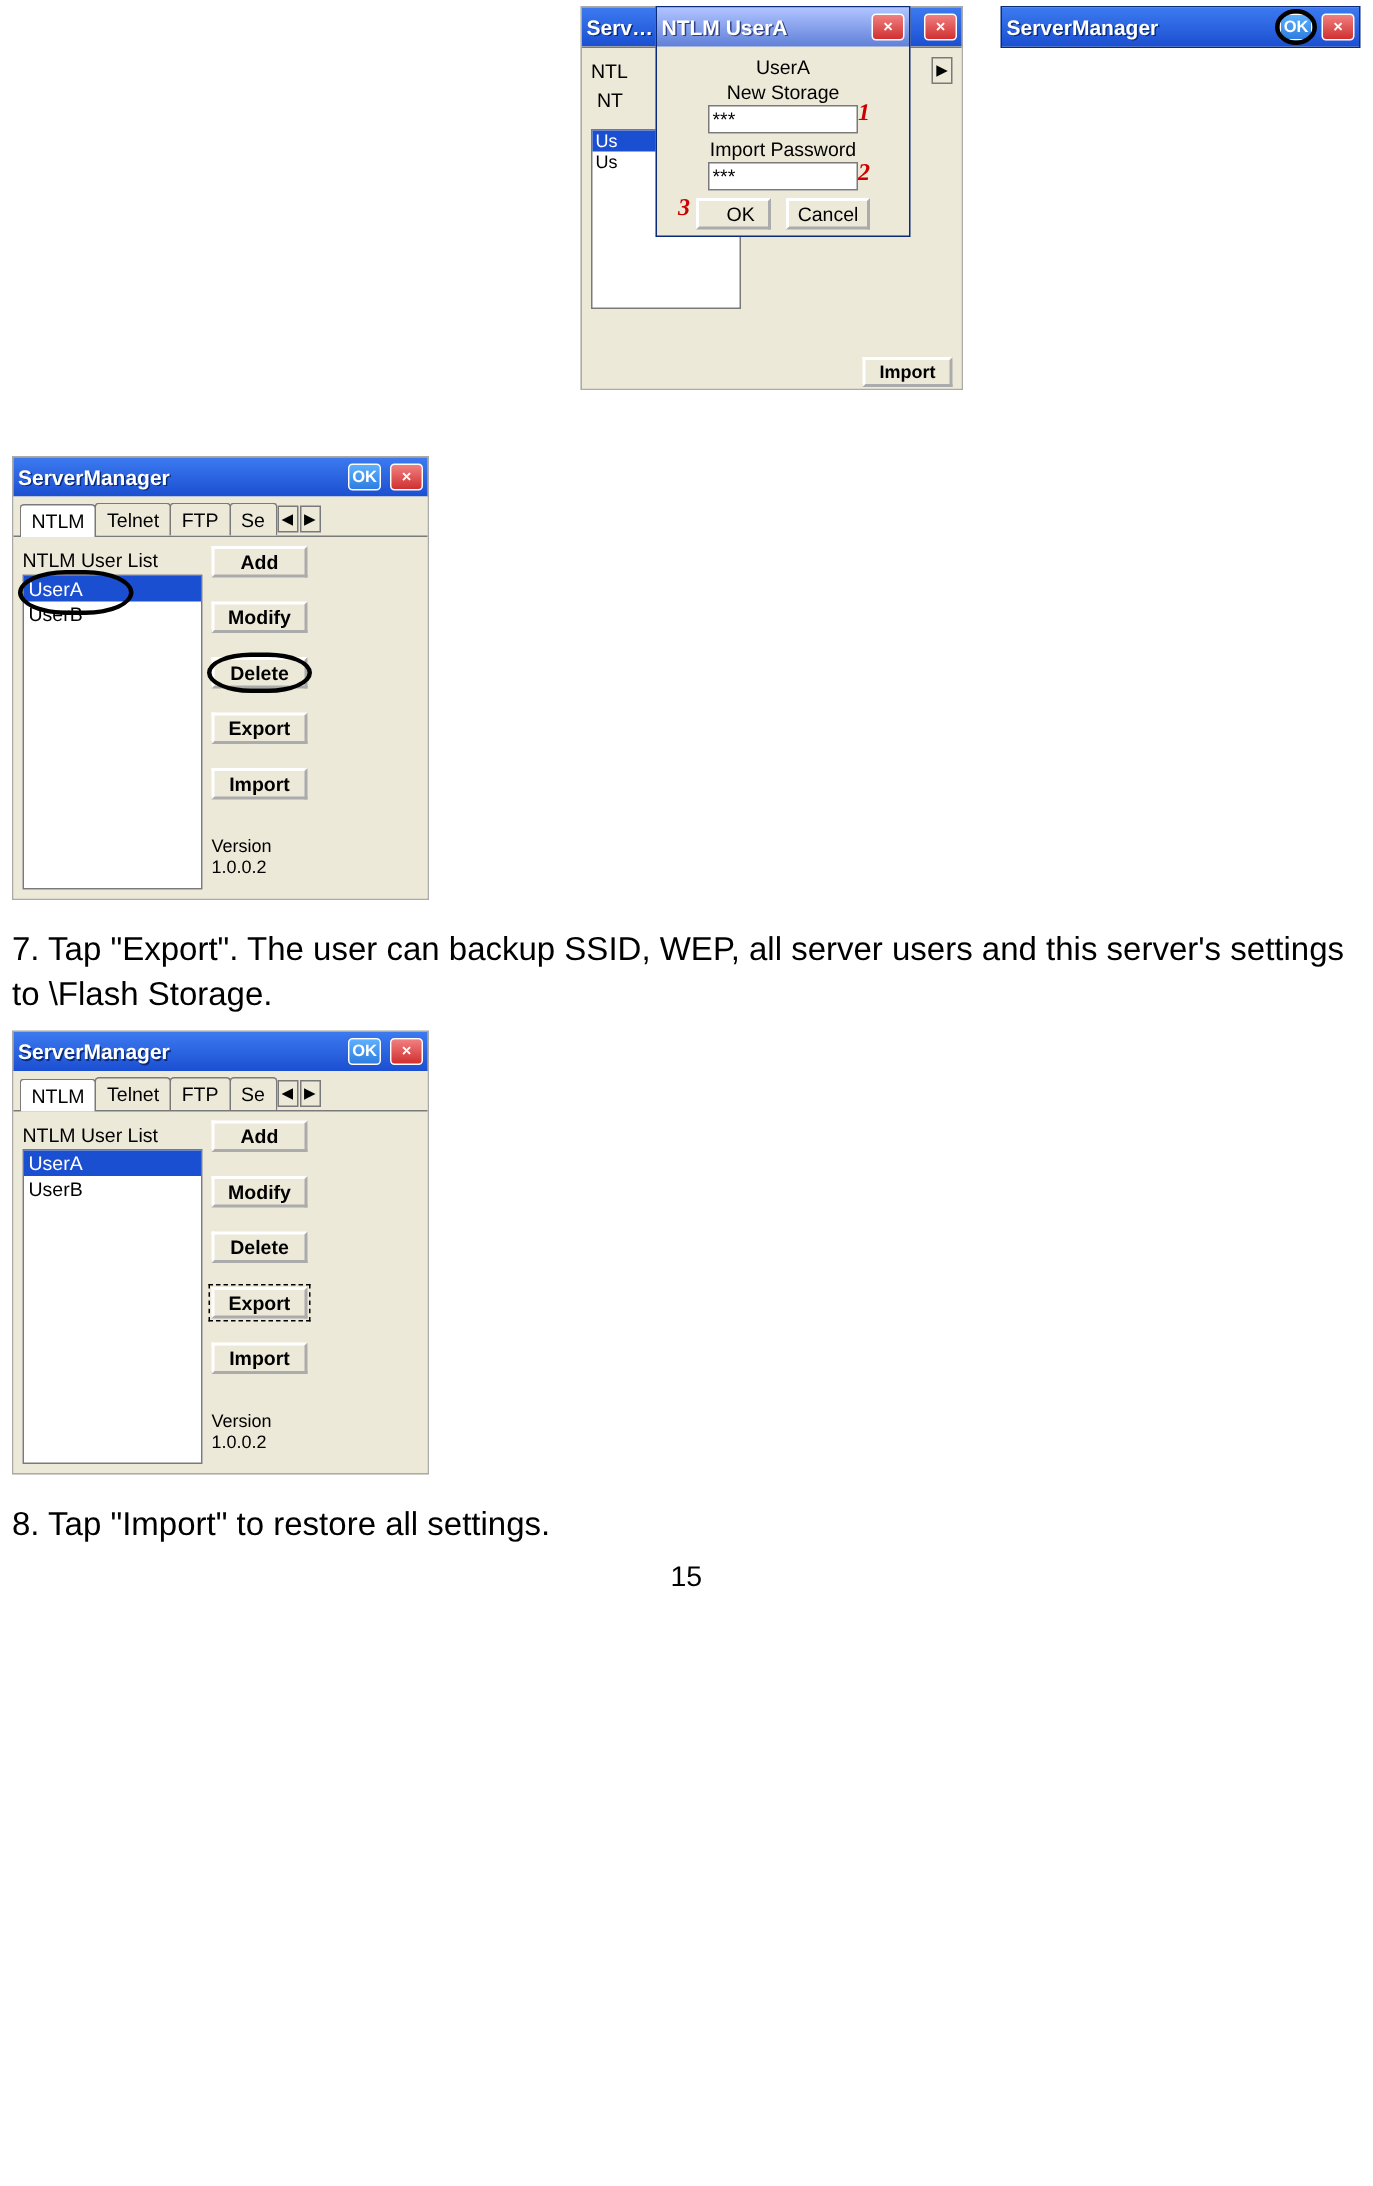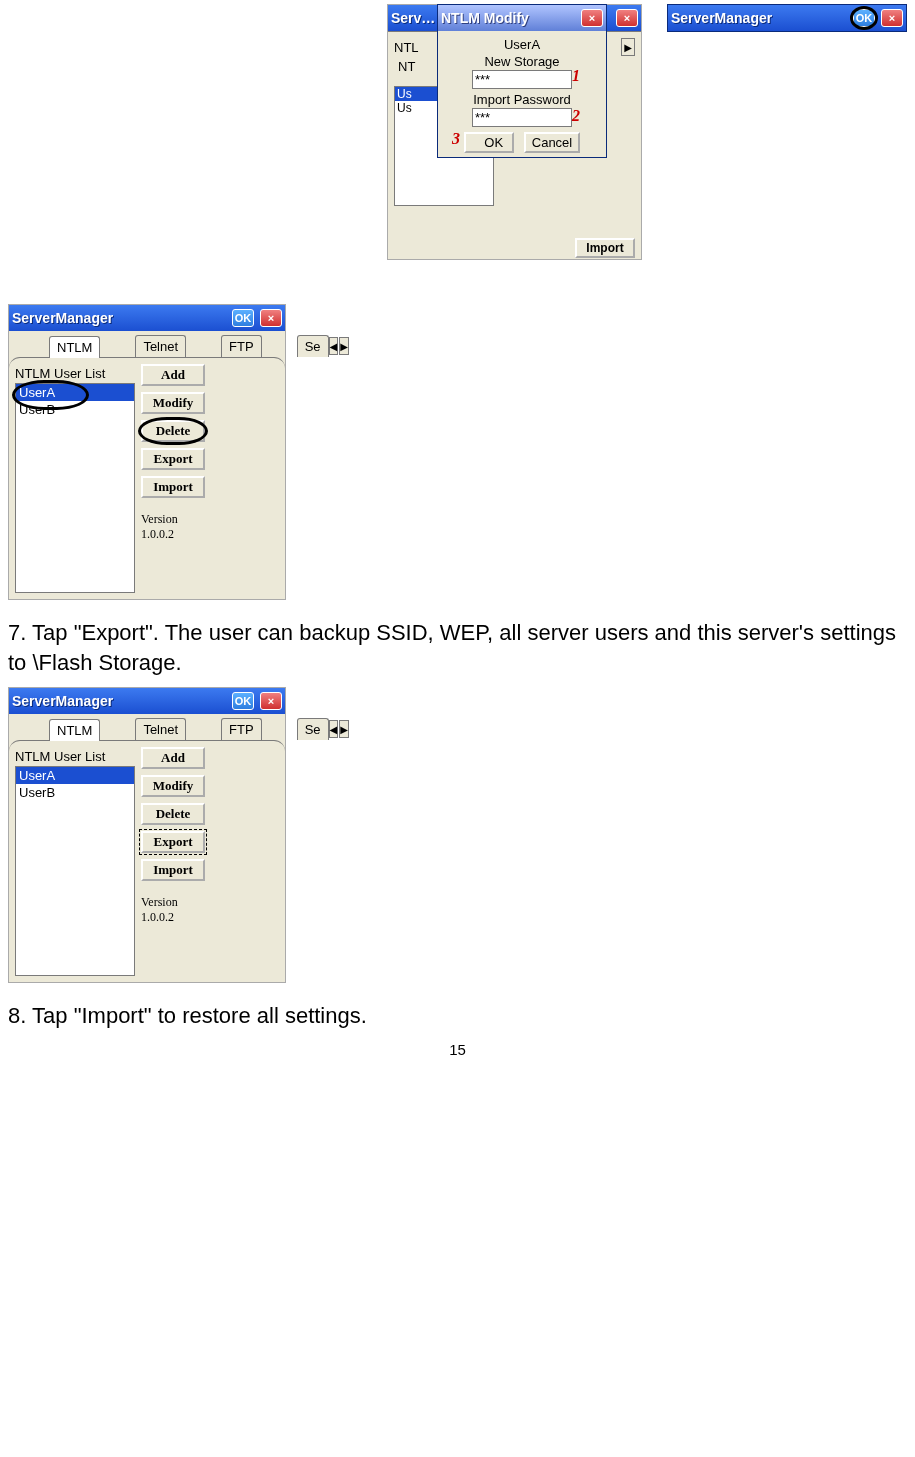--- a/index.html
+++ b/index.html
@@ -14,21 +14,21 @@
   .page {
     padding: 0 8px 40px 8px;
   }
   .instruction {
     font-size: 22px;
     margin: 18px 0 10px 0;
     line-height: 1.35;
   }
   .page-num {
     text-align: center;
-    font-size: 15px;
+    font-size: 19px;
     margin-top: 8px;
   }
 
   
   .shot-row { display: flex; gap: 20px; align-items: flex-start; }
   .shot {
     border: 1px solid #aaa;
     background: #ece9d8;
     display: inline-block;
     font-family: Tahoma, Arial, sans-serif;
@@ -79,56 +79,54 @@
   }
   .tab {
     padding:3px 7px;
     border:1px solid #7a7a7a;
     border-bottom:none;
     background:#ece9d8;
     border-top-left-radius:3px;
     border-top-right-radius:3px;
     margin-right:-1px;
     cursor:pointer;
-    margin-left:36px;
   }
   .tab.active { background:#fff; position:relative; top:1px; }
   .tab-scroll {
     width:14px; height:18px;
     border:1px solid #7a7a7a;
     background:#ece9d8;
     display:flex;align-items:center;justify-content:center;
     font-size:10px;
     margin-left:1px;
   }
 
   
   .shot-body {
     background:#ece9d8;
     padding:6px;
     display:flex; gap:6px;
     border-top:1px solid #7a7a7a;
-    border-radius:11px;
   }
   .list-label { font-size:13px; padding:2px 0; }
   .userlist {
     width:120px; height:210px;
     background:#fff; border:1px solid #7a7a7a;
     font-size:13px;
   }
   .userlist .item { padding:1px 3px; }
   .userlist .item.sel { background:#1b4fd1; color:#fff; }
   .circled-row { position:relative; }
   .circled-row::after{
     content:''; position:absolute; left:-4px; right:45px; top:-4px; height:24px;
     border:3px solid #000; border-radius:50%/60%;
     pointer-events:none;
   }
 
-  .btncol { display:flex; flex-direction:column; gap:6px; align-items:flex-start;font-family:Liberation Serif, serif; }
+  .btncol { display:flex; flex-direction:column; gap:16px; align-items:flex-start; }
   .winbtn {
     min-width:64px;
     padding:1px 6px;
     font-size:13px; font-weight:bold;
     background:#ece9d8;
     border:2px outset #fff;
     text-align:center;
   }
   .winbtn.circled { position:relative; }
   .winbtn.circled::after{
@@ -231,21 +229,21 @@
           </div>
           <div class="btncol-mini" style="justify-content:flex-end;height:220px;">
             <span class="tab-scroll" style="align-self:flex-end;margin-bottom:auto;">▶</span>
             <div class="winbtn">Import</div>
           </div>
         </div>
       </div>
 
       <div class="dlg" style="left:50px;top:0;">
         <div class="titlebar">
-          <span class="title-text">NTLM Modify</span>
+          <span class="title-text">NTLM UserA</span>
           <span class="title-btn btn-close">×</span>
         </div>
         <div class="dlg-body" style="position:relative;">
           <label>UserA</label>
           <label>New Storage</label>
           <input class="dlg-input" value="***" style="">
           <span class="anno" style="right:26px;top:36px;">1</span>
           <label>Import Password</label>
           <input class="dlg-input" value="***" style="">
           <span class="anno" style="right:26px;top:76px;">2</span>

